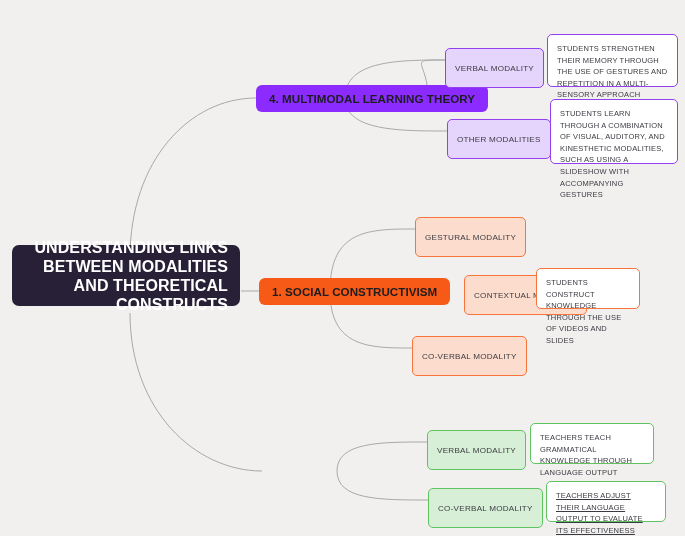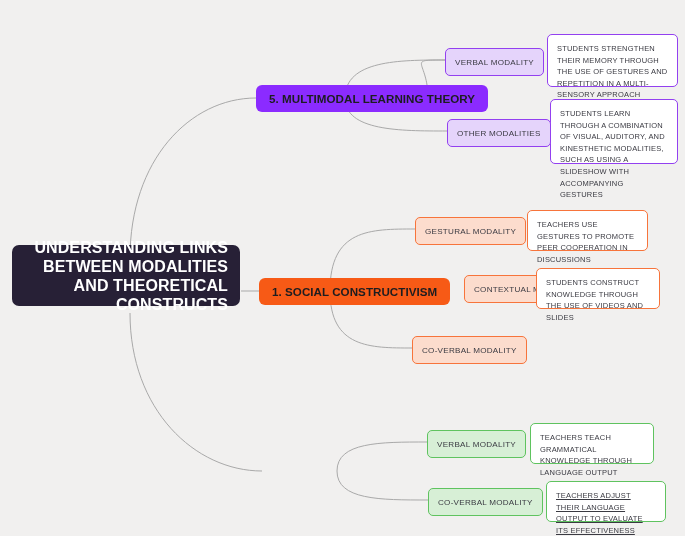--- a/index.html
+++ b/index.html
@@ -64,21 +64,21 @@
 
   
   .leaf {
     border-radius: 5px;
     border: 1.3px solid;
     font-size: 8.1px;
     letter-spacing: 0.25px;
     color: #3a3a42;
     padding: 10px 9px;
     white-space: nowrap;
-    height: 28px;
+    height: 40px;
   }
   .leaf.purple  { background: #e5d4fb; border-color: #9340f0; }
   .leaf.orange  { background: #fcdccd; border-color: #f7743b; }
   .leaf.green   { background: #d7efd6; border-color: #5fc35f; }
 
   
   .note {
     border-radius: 5px;
     border: 1.2px solid;
     background: #ffffff;
@@ -126,46 +126,45 @@
     <path d="M 337 471 C 337 500, 380 500, 428 500" fill="none" stroke="#a9a9a9" stroke-width="1"></path>
     <path d="M 504 442 L 522 442" fill="none" stroke="#a9a9a9" stroke-width="1"></path>
     <path d="M 520 500 L 538 500" fill="none" stroke="#a9a9a9" stroke-width="1"></path>
   </svg>
 
   <div class="node root" style="left:12px; top:245px; width:228px; height:61px;">
     <span>UNDERSTANDING LINKS BETWEEN MODALITIES AND THEORETICAL CONSTRUCTS</span>
   </div>
 
   <div class="node branch purple" style="left:256px; top:85px; height:27px;">
-    <span>5. MULTIMODAL LEARNING THEORY</span>
+    <span>4. MULTIMODAL LEARNING THEORY</span>
   </div>
 
   <div class="node leaf purple" style="left:445px; top:48px;">
     <span>VERBAL MODALITY</span>
   </div>
   <div class="node note purple" style="left:539px; top:34px; width:131px; height:53px;">STUDENTS STRENGTHEN THEIR MEMORY THROUGH THE USE OF GESTURES AND REPETITION IN A MULTI-SENSORY APPROACH</div>
 
   <div class="node note purple" style="left:542px; top:99px; width:128px; height:65px;">STUDENTS LEARN THROUGH A COMBINATION OF VISUAL, AUDITORY, AND KINESTHETIC MODALITIES, SUCH AS USING A SLIDESHOW WITH ACCOMPANYING GESTURES</div>
   <div class="node leaf purple" style="left:447px; top:119px;">
     <span>OTHER MODALITIES</span>
   </div>
 
   <div class="node branch orange" style="left:259px; top:278px; height:27px;">
     <span>1. SOCIAL CONSTRUCTIVISM</span>
   </div>
 
   <div class="node leaf orange" style="left:415px; top:217px;text-align:center;">
     <span>GESTURAL MODALITY</span>
   </div>
-  <div class="node note orange" style="left:519px; top:210px; width:121px; height:41px;">TEACHERS USE GESTURES TO PROMOTE PEER COOPERATION IN DISCUSSIONS</div>
 
   <div class="node leaf orange" style="left:416px; top:275px;margin-left:48px;">
     <span>CONTEXTUAL MODALITY</span>
   </div>
-  <div class="node note orange" style="left:528px; top:268px; width:124px; height:41px;">STUDENTS CONSTRUCT KNOWLEDGE THROUGH THE USE OF VIDEOS AND SLIDES</div>
+  <div class="node note orange" style="left:528px; top:268px; width:104px; height:41px;">STUDENTS CONSTRUCT KNOWLEDGE THROUGH THE USE OF VIDEOS AND SLIDES</div>
 
   <div class="node leaf orange" style="left:412px; top:336px;">
     <span>CO-VERBAL MODALITY</span>
   </div>
 
 
   <div class="node leaf green" style="left:427px; top:430px;">
     <span>VERBAL MODALITY</span>
   </div>
   <div class="node note green" style="left:522px; top:423px; width:124px; height:41px;">TEACHERS TEACH GRAMMATICAL KNOWLEDGE THROUGH LANGUAGE OUTPUT</div>

